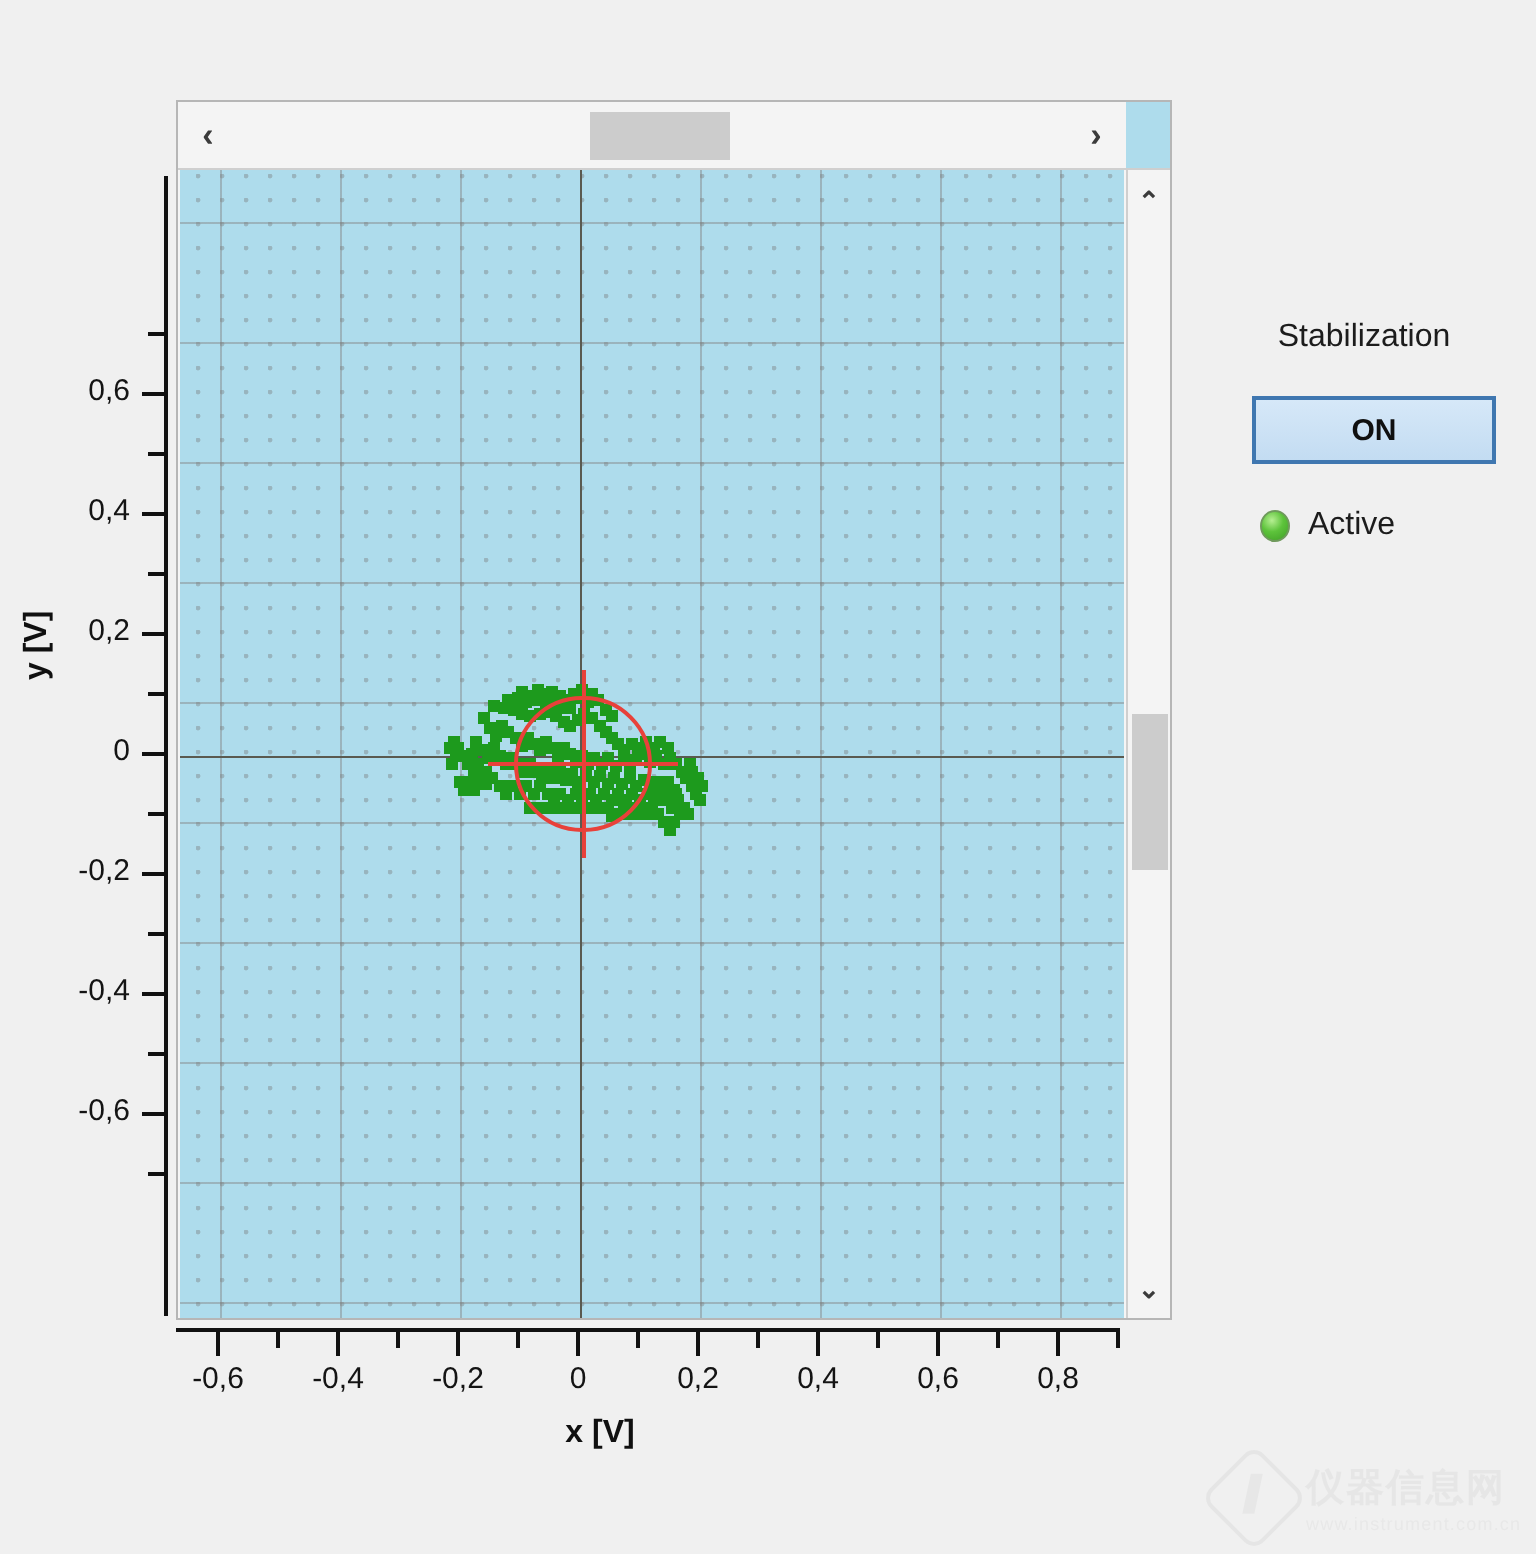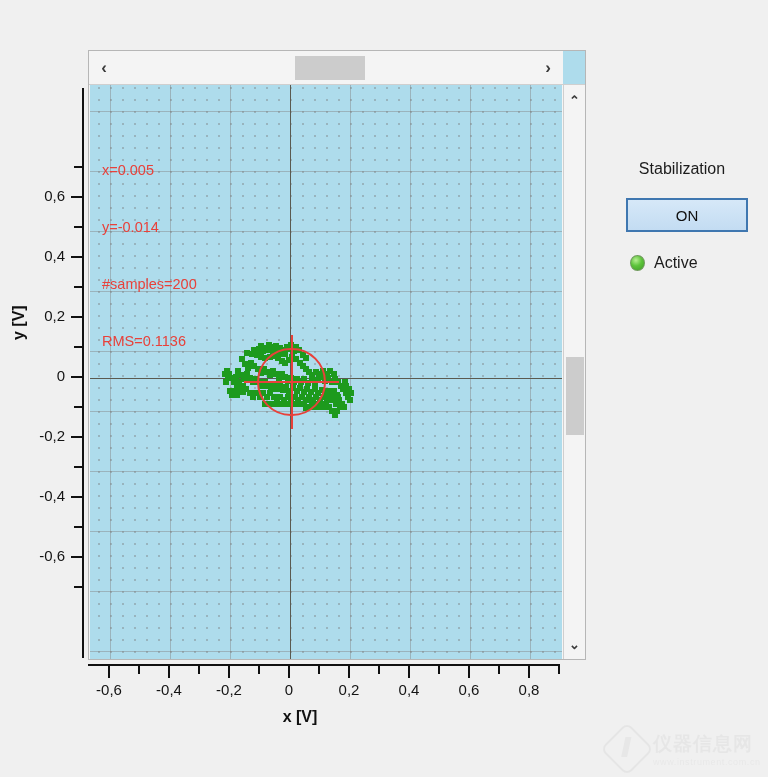--- a/index.html
+++ b/index.html
@@ -203,21 +203,21 @@
     font-size: 16px; color: #1c1c1c;
   }
   #on-button {
     position: absolute;
     left: 30px; top: 148px;
     width: 122px; height: 34px;
     background: linear-gradient(to bottom, #d6e8f8, #c3dcf2);
     border: 2px solid #3f77b0;
     box-sizing: border-box;
     display: flex; align-items: center; justify-content: center;
-    font-size: 15px; font-weight: normal; color: #101010;
+    font-size: 15px; font-weight: bold; color: #101010;
     cursor: pointer;
   }
   #active-row {
     position: absolute;
     left: 34px; top: 204px;
     display: flex; align-items: center; gap: 9px;
   }
   #led {
     width: 15px; height: 16px;
     border-radius: 50%;
@@ -505,26 +505,20 @@
           <div class="marker" style="background: rgb(29, 154, 29); width: 6px; height: 6px; left: 216.8px; top: 318.8px;"></div>
           <div class="marker" style="background: rgb(29, 154, 29); width: 6px; height: 6px; left: 213.2px; top: 320px;"></div>
           <div class="marker" style="background: rgb(29, 154, 29); width: 6px; height: 6px; left: 218.6px; top: 315.2px;"></div>
           <div class="marker" style="background: rgb(29, 154, 29); width: 6px; height: 6px; left: 222.2px; top: 318.8px;"></div>
         </div>
       <div id="annot-layer">
           <div id="rms-circle" style="left: 167.42px; top: 263.12px; width: 68.16px; height: 68.16px; border-color: rgb(232, 65, 58);"></div>
           <div class="cross-v" style="background: rgb(232, 65, 58); left: 200.5px; top: 250.12px; width: 2px; height: 94.16px;"></div>
           <div class="cross-h" style="background: rgb(232, 65, 58); left: 154.42px; top: 296.2px; width: 94.16px; height: 2px;"></div>
         </div>
-      <div id="stats-overlay">
-        <div>x=0.005</div>
-        <div>y=-0.014</div>
-        <div>#samples=200</div>
-        <div>RMS=0.1136</div>
-      </div>
     </div>
   </div>
 
   <div id="axes-layer">
       <div class="axis-line" style="left: 82px; top: 88px; width: 2px; height: 570px;"></div>
       <div class="axis-line" style="left: 88px; top: 664px; width: 472px; height: 2px;"></div>
       <div class="tick" style="left: 71px; top: 196px; width: 11px; height: 2px;"></div>
       <div class="tick-label" style="left: 0px; top: 187px; width: 65px; text-align: right;">0,6</div>
       <div class="tick" style="left: 71px; top: 256px; width: 11px; height: 2px;"></div>
       <div class="tick-label" style="left: 0px; top: 247px; width: 65px; text-align: right;">0,4</div>

